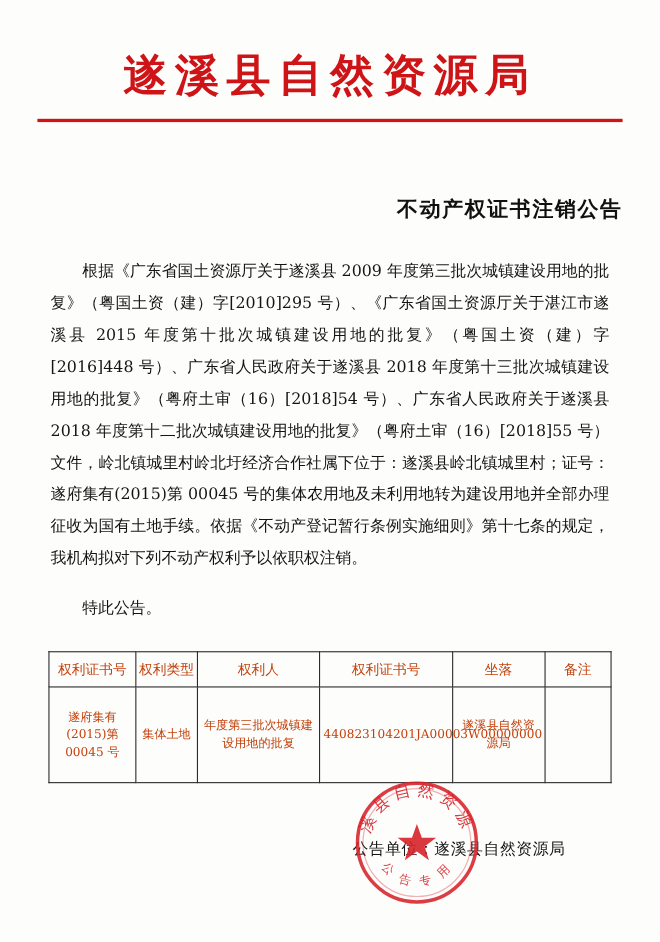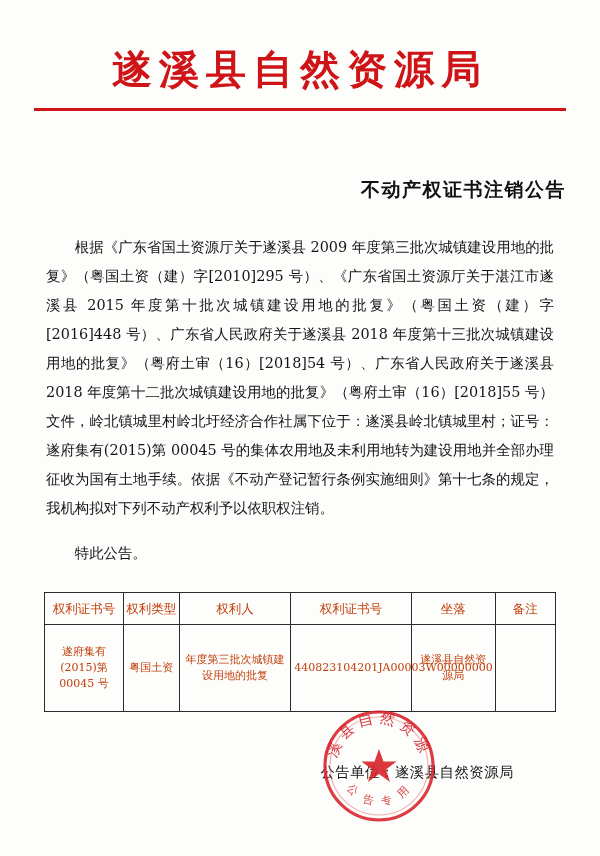--- a/index.html
+++ b/index.html
@@ -172,21 +172,21 @@
           <th class="col-type">权利类型</th>
           <th class="col-owner">权利人</th>
           <th class="col-unit">权利证书号</th>
           <th class="col-loc">坐落</th>
           <th class="col-note">备注</th>
         </tr>
       </thead>
       <tbody>
         <tr>
           <td>遂府集有(2015)第 00045 号</td>
-          <td>粤国土资</td>
+          <td>集体土地</td>
           <td>年度第三批次城镇建设用地的批复</td>
           <td>440823104201JA00003W00000000</td>
           <td>遂溪县自然资源局</td>
           <td></td>
         </tr>
       </tbody>
     </table>
   </div>
 
   <div class="sign-block">

